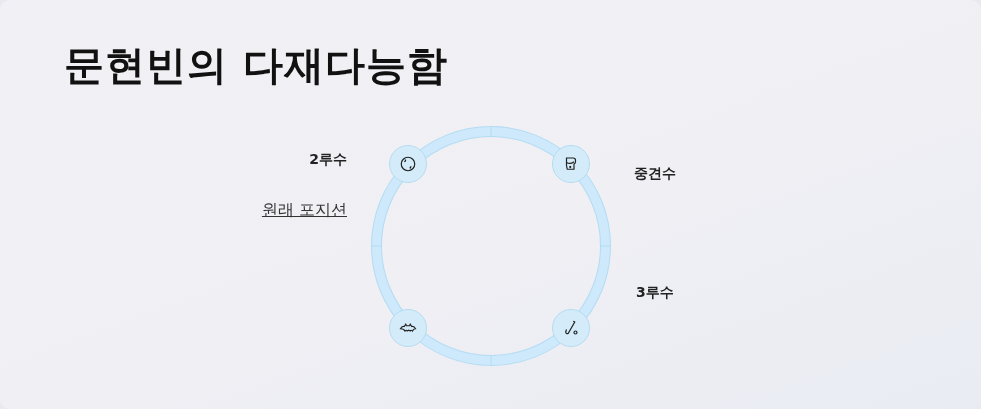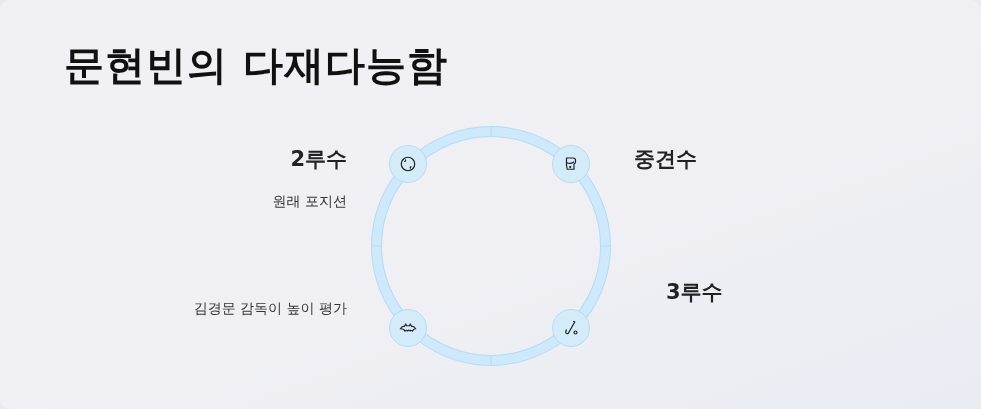--- a/index.html
+++ b/index.html
@@ -24,22 +24,22 @@
   }
   .node {
     position:absolute; width:38px; height:38px; border-radius:50%;
     background:#d4ecfa; border:1px solid #b4dcf2; box-sizing:border-box;
     display:flex; align-items:center; justify-content:center;
   }
   .node svg { width:18px; height:18px; }
   .item { position:absolute; width:220px; }
   .item.left { text-align:right; }
   .item.right { text-align:left; }
-  .item .head { font-size:21px; font-weight:bold; color:#222; line-height:26px; }
-  .item .sub { font-size:14px; color:#333; margin-top:19px; line-height:20px; }
+  .item .head { font-size:14px; font-weight:bold; color:#222; line-height:26px; }
+  .item .sub { font-size:16px; color:#333; margin-top:28px; line-height:20px;text-decoration:underline; }
 </style>
 </head>
 <body>
 
 <div class="card">
   <div class="title">문현빈의 다재다능함</div>
 
   <svg class="ring" width="981" height="409">
     <circle cx="491" cy="246" r="114.5" fill="none" stroke="#b4dcf2" stroke-width="11"></circle>
     <circle cx="491" cy="246" r="114.5" fill="none" stroke="#cde9fb" stroke-width="9"></circle>
@@ -72,22 +72,21 @@
     <svg viewBox="0 0 24 24" fill="none" stroke="#222" stroke-width="1.6">
       <path d="M15 3 l2 1 l-8 14 a2 2 0 0 1 -4 -1 l1 -3"></path>
       <circle cx="18" cy="18" r="2"></circle>
     </svg>
   </div>
 
   <div class="item left" style="left:127px;top:146px;">
     <div class="head">2루수</div>
     <div class="sub">원래 포지션</div>
   </div>
-  <div class="item right" style="left:634px;top:146px;">
+  <div class="item right" style="left:634px;top:160px;">
     <div class="head">중견수</div>
   </div>
   <div class="item left" style="left:127px;top:279px;">
-    <div class="sub">김경문 감독이 높이 평가</div>
   </div>
-  <div class="item right" style="left:666px;top:279px;">
+  <div class="item right" style="left:636px;top:279px;">
     <div class="head">3루수</div>
   </div>
 </div>
 
 </body></html>

